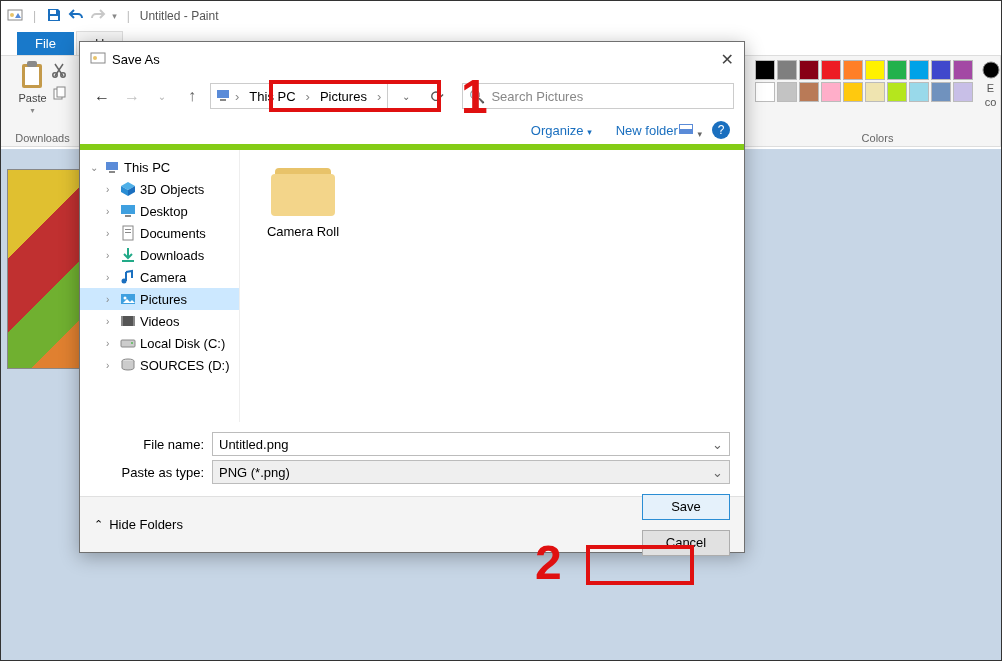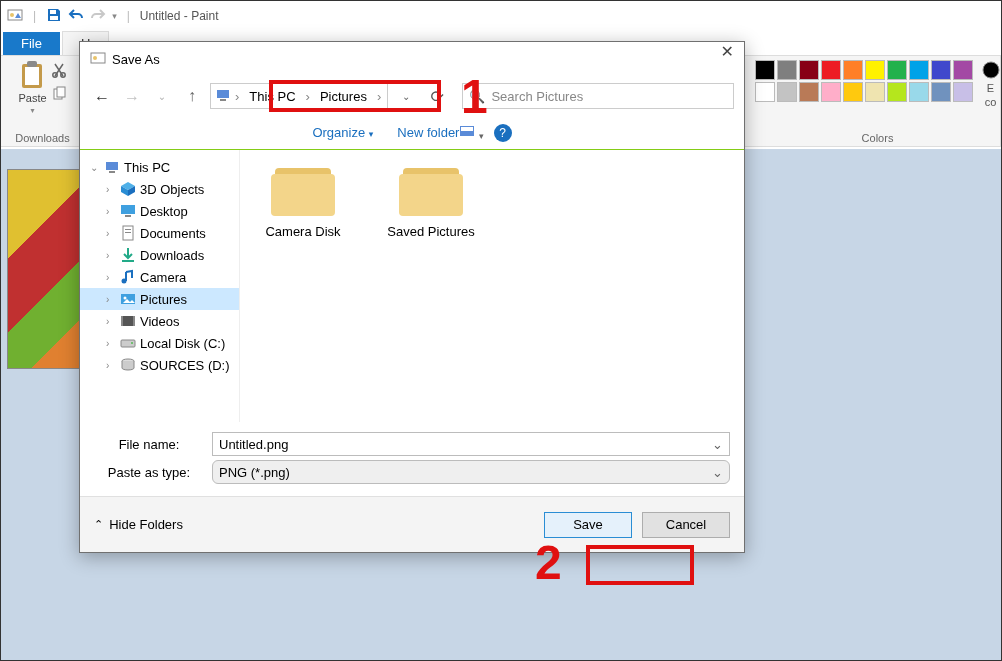--- a/index.html
+++ b/index.html
@@ -1,72 +1,72 @@
 <!DOCTYPE html>
 <html><head>
 <meta charset="utf-8">
 <style>
   * { box-sizing: border-box; font-family: "Segoe UI", Arial, sans-serif; }
   body { margin: 0; width: 1002px; height: 661px; background: #fff; position: relative; overflow: hidden; border: 1px solid #333; }
   .qat { height: 30px; background: #fff; display: flex; align-items: center; padding: 0 6px; gap: 6px; font-size: 12px; color: #555; }
   .qat .sep { color: #bbb; margin: 0 4px; }
-  .ribbon-tabs { height: 24px; display: flex; align-items: flex-end; padding-left: 2px; }
+  .ribbon-tabs { height: 24px; display: flex; align-items: flex-end; padding-left: 16px; }
   .tab { padding: 4px 18px; font-size: 13px; }
   .tab.file { background: #1979ca; color: #fff; }
   .tab.home { background: #f5f5f5; color: #333; border: 1px solid #ddd; border-bottom: none; }
   .ribbon-body { height: 92px; background: #f5f5f5; border-top: 1px solid #ddd; border-bottom: 1px solid #ddd; display: flex; }
   .ribbon-group { border-right: 1px solid #ddd; display: flex; flex-direction: column; align-items: center; justify-content: space-between; padding: 4px 8px 2px; }
   .ribbon-group .glabel { font-size: 11px; color: #666; }
   .clipboard-icons { display: flex; gap: 4px; align-items: flex-start; }
   .paste-box { display: flex; flex-direction: column; align-items: center; font-size: 11px; color: #444; gap:2px; }
   .colors-grid { display: grid; grid-template-columns: repeat(10, 20px); grid-auto-rows: 20px; gap: 2px; }
   .swatch { width: 20px; height: 20px; border: 1px solid #bbb; }
   .canvas-area { position: absolute; top: 148px; left: 0; right: 0; bottom: 0; background: #c7d6e6; }
   .photo-placeholder { position: absolute; left: 6px; top: 168px; width: 100px; height: 200px; background:
     linear-gradient(135deg,#e0c030 0 30%,#c03030 30% 55%,#70b030 55% 75%,#e08030 75% 100%); border:1px solid #888;}
   
   .dialog { position: absolute; left: 78px; top: 40px; width: 666px; height: 512px; background: #fff; border: 1px solid #707070; box-shadow: 0 4px 18px rgba(0,0,0,.3); display:flex; flex-direction:column; }
-  .dlg-title { height: 34px; display: flex; justify-content: space-between; padding: 0 10px; font-size: 13px; }
+  .dlg-title { height: 34px; display: flex; align-items: center; justify-content: space-between; padding: 0 10px; font-size: 13px; }
   .dlg-title .left { display:flex; align-items:center; gap:6px; }
   .close-x { font-size: 16px; color: #444; cursor: pointer; }
   .dlg-nav { height: 40px; display: flex; align-items: center; padding: 0 10px; gap: 6px; }
   .nav-arrow { width: 24px; text-align:center; color:#666; font-size:16px; }
   .addr { flex: 0 0 auto; display:flex; align-items:center; height:26px; border:1px solid #ccc; padding:0 4px; gap:2px; font-size:13px; }
   .addr .crumb { padding: 2px 6px; }
   .addr .gt { color:#888; padding:0 2px; }
   .refresh { width:26px; height:26px; display:flex; align-items:center; justify-content:center; color:#555; }
   .search { flex:1; height:26px; border:1px solid #ccc; display:flex; align-items:center; padding:0 6px; gap:6px; color:#888; font-size:13px; margin-left:6px;}
-  .dlg-toolbar { height: 34px; display:flex; align-items:center; justify-content:center; padding:0 14px; font-size:13px; border-bottom:1px solid #84cc16; }
+  .dlg-toolbar { height: 34px; display:flex; align-items:center; justify-content:flex-end; padding:0 14px; font-size:13px; border-bottom:6px solid #84cc16; }
   .dlg-toolbar .left { display:flex; gap:24px; }
   .dlg-toolbar .org { color:#1a6fbf; }
   .dlg-toolbar .right { display:flex; gap:10px; align-items:center; }
   .help-q { width:18px; height:18px; border-radius:50%; background:#1a6fbf; color:#fff; font-size:12px; display:flex; align-items:center; justify-content:center; }
   .dlg-main { flex:1; display:flex; overflow:hidden; }
   .tree { width:160px; border-right:1px solid #eee; font-size:13px; padding:6px 0; overflow:hidden; }
   .tnode { display:flex; align-items:center; gap:4px; padding:3px 6px 3px 10px; white-space:nowrap; }
   .tnode.child { padding-left: 26px; }
   .tnode.sel { background:#cce8ff; }
   .tnode .caret { width:10px; color:#888; font-size:10px; }
   .files { flex:1; padding:14px 8px; display:flex; gap:18px; align-items:flex-start; }
   .folder { width:110px; display:flex; flex-direction:column; align-items:center; gap:8px; font-size:13px; }
   .folder-icon { width:64px; height:52px; position:relative; }
   .folder-icon .back { position:absolute; left:4px; top:4px; width:56px; height:44px; background:#e8c36a; border-radius:4px; }
   .folder-icon .front { position:absolute; left:0; top:10px; width:64px; height:42px; background:#f3d58a; border-radius:4px; }
   .folder-icon.feedback .front::after{content:"";position:absolute;right:6px;top:4px;width:18px;height:34px;background:repeating-linear-gradient(90deg,#5a8bd8 0 3px,#fff 3px 5px);}
   .dlg-fields { padding:6px 14px 8px; font-size:13px; }
   .frow { display:flex; align-items:center; gap:8px; margin:4px 0; }
-  .frow label { width:110px; text-align:center; }
+  .frow label { width:110px; text-align:right; }
   .frow .field { flex:1; height:24px; border:1px solid #bcbcbc; background:#fff; padding:2px 6px; display:flex; align-items:center; justify-content:space-between; }
-  .frow .field.gray { background:#efefef;border-radius:6px; }
+  .frow .field.gray { background:#efefef; }
   .field .dd { color:#666; }
   .dlg-footer { height:56px; display:flex; align-items:center; justify-content:space-between; padding:0 14px; background:#f4f4f4; border-top:1px solid #e0e0e0;}
   .hide-folders { font-size:13px; display:flex; align-items:center; gap:6px; }
   .btn { width:88px; height:26px; border:1px solid #adadad; background:#e1e1e1; font-size:13px; display:flex; align-items:center; justify-content:center; }
   .btn.primary { border:1px solid #2a8dd4; background:#e5f1fb; }
-  .footer-btns { display:flex; gap:10px; }
+  .footer-btns { display:flex; gap:10px;flex-direction:column; }
   .annot { position:absolute; color:#e01010; font-weight:900; font-family:Impact, Arial Black, sans-serif; }
   .annot-box { position:absolute; border:4px solid #e01010; }
   svg.ic { width:16px; height:16px; }
 </style>
 </head>
 <body>
 
 <div class="qat">
   <span>
     <svg class="ic" viewBox="0 0 16 16">
@@ -306,28 +306,21 @@
           </div>
         </div>
     </div>
 
     <div class="files" id="file-list">
         <div class="folder">
           <div class="folder-icon">
             <div class="back"></div>
             <div class="front"></div>
           </div>
-          <span>Camera Disk</span>
-        </div>
-        <div class="folder">
-          <div class="folder-icon">
-            <div class="back"></div>
-            <div class="front"></div>
-          </div>
-          <span>Saved Pictures</span>
+          <span>Camera Roll</span>
         </div>
       </div>
   </div>
 
   <div class="dlg-fields">
     <div class="frow">
       <label>File name:</label>
       <div class="field">
         <span>Untitled.png</span>
         <span class="dd">⌄</span>

